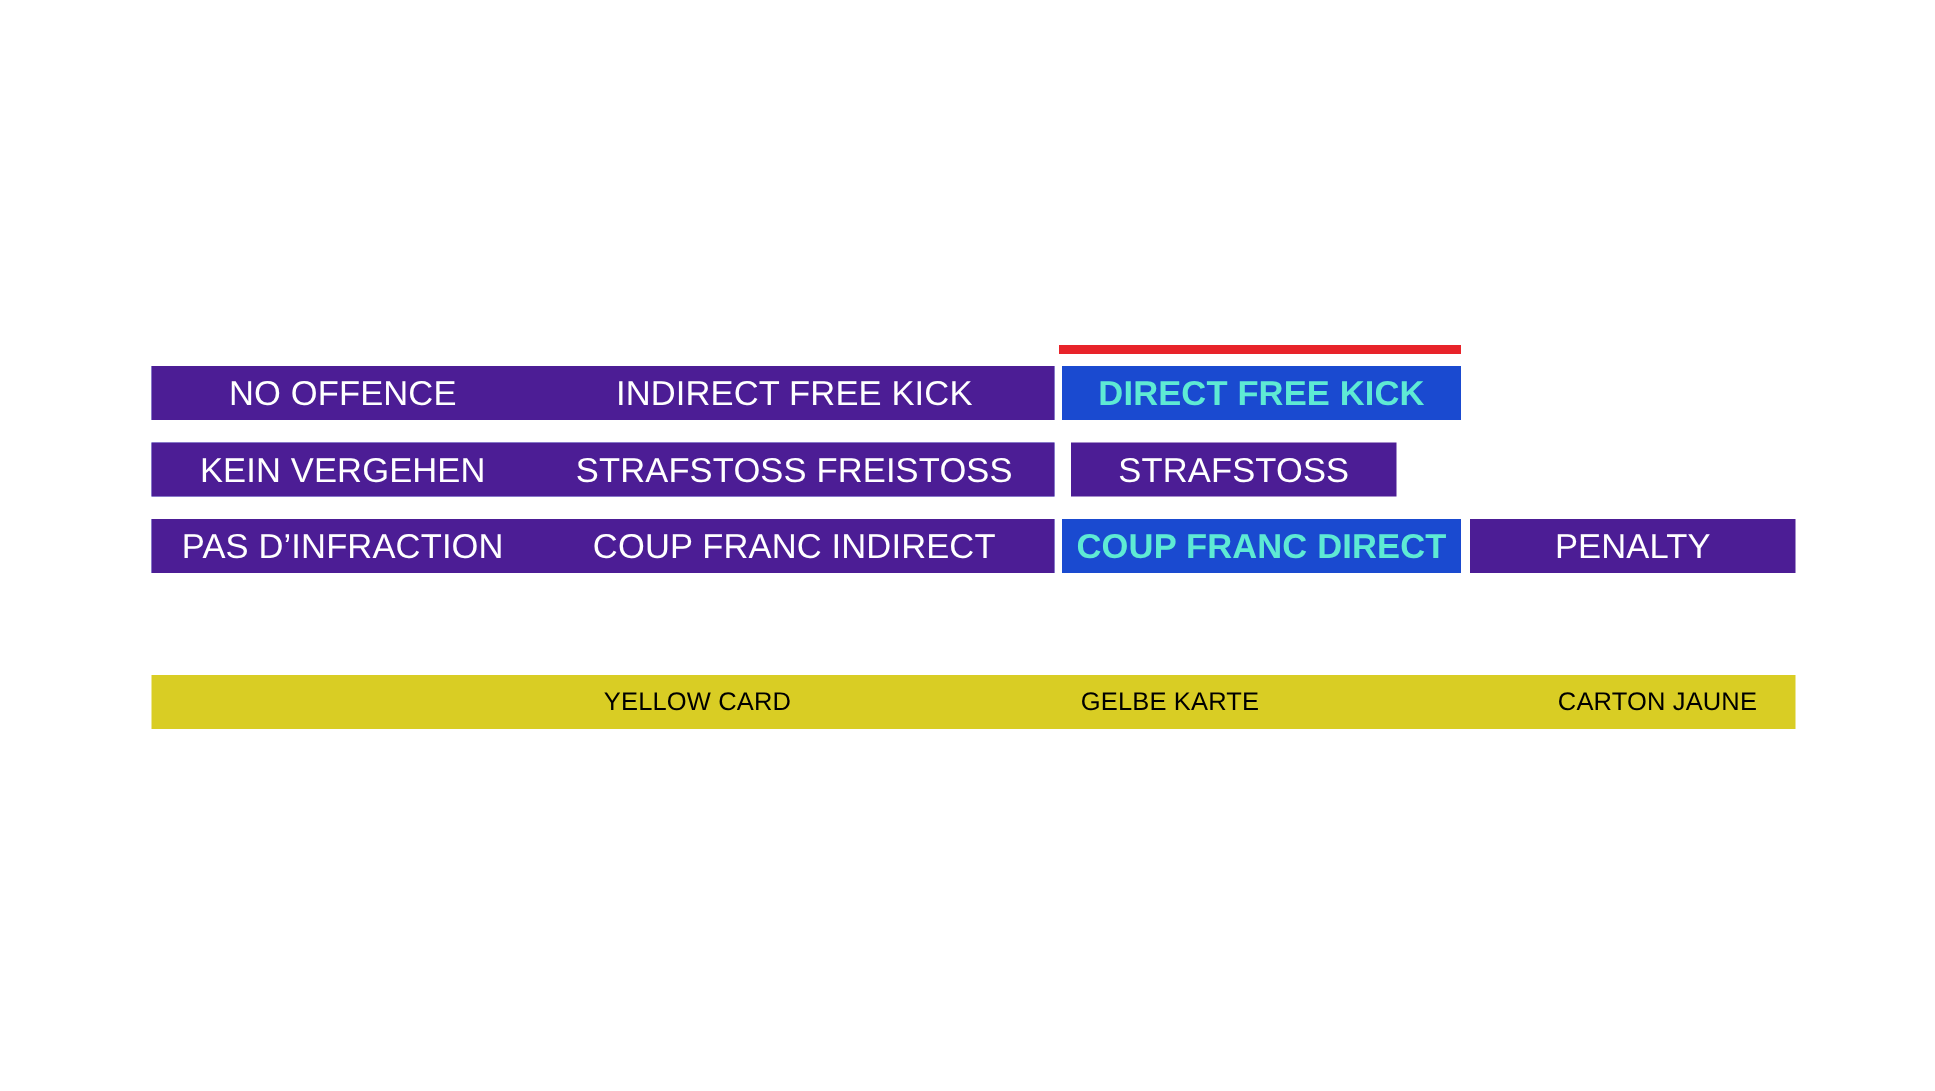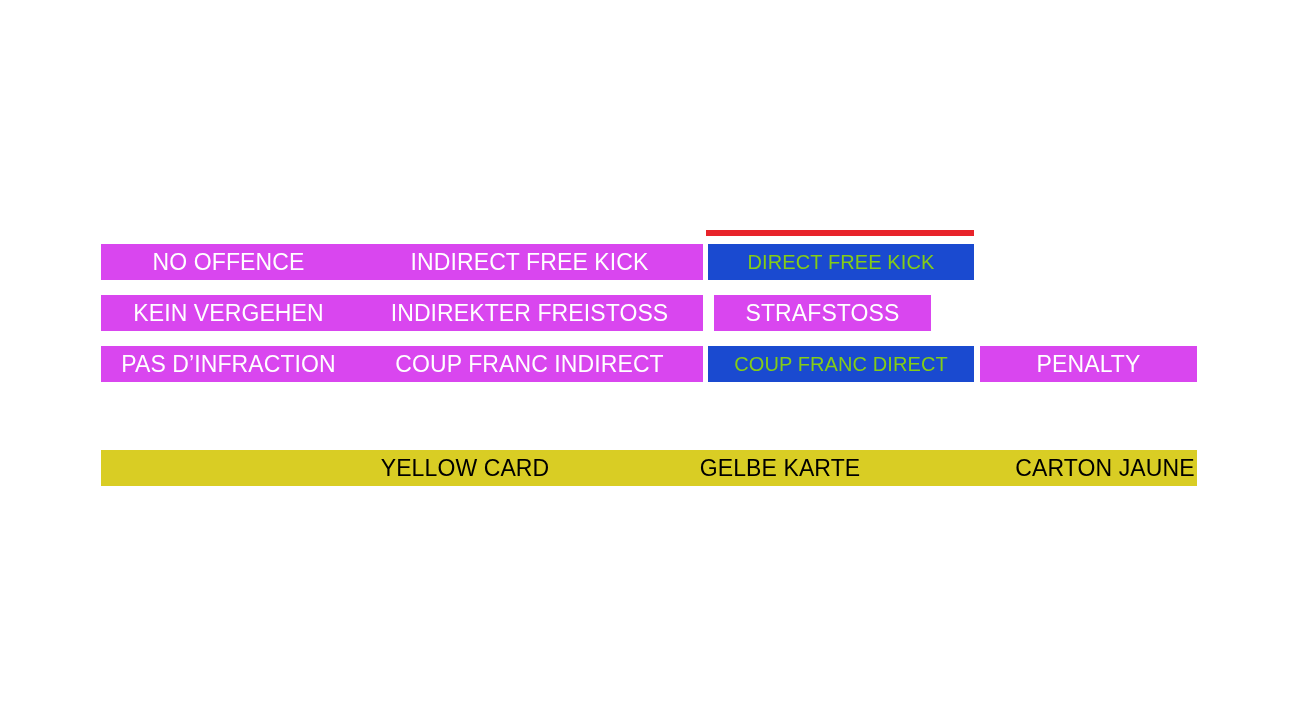--- a/index.html
+++ b/index.html
@@ -44,31 +44,31 @@
   .cell {
     display: flex;
     align-items: center;
     justify-content: center;
     box-sizing: border-box;
     white-space: nowrap;
     letter-spacing: 0.1px;
   }
 
   .cell-light {
-    background: #d946ef;
+    background: #4c1d95;
     color: #ffffff;
     font-size: 23px;
     font-weight: 400;
   }
 
   .cell-highlight {
     background: #1a4ad0;
-    color: #84cc16;
-    font-size: 20px;
-    font-weight: 400;
+    color: #5eead4;
+    font-size: 23px;
+    font-weight: 700;
   }
 
   .group-left {
     width: 602px;
     display: flex;
     background: #88aafa;
   }
   .group-left .cell { flex: 0 0 auto; }
 
   .col-none { width: 255px; }
@@ -101,21 +101,21 @@
     color: #000000;
   }
 
   .yellow-label {
     position: absolute;
     top: 0;
     height: 36px;
     display: flex;
     align-items: center;
     justify-content: center;
-    font-size: 23px;
+    font-size: 17px;
     font-weight: 400;
     white-space: nowrap;
     letter-spacing: 0.1px;
   }
 
   .yl-en { left: 164px;  width: 400px; }
   .yl-de { left: 479px;  width: 400px; }
   .yl-fr { left: 804px;  width: 400px; }
 </style>
 </head>
@@ -133,21 +133,21 @@
         <div class="cell cell-light col-indirect">INDIRECT FREE KICK</div>
       </div>
       <div class="gap-a"></div>
       <div class="cell cell-highlight col-direct">DIRECT FREE KICK</div>
       <div class="gap-b"></div>
     </div>
 
     <div class="matrix-row">
       <div class="group-left">
         <div class="cell cell-light col-none">KEIN VERGEHEN</div>
-        <div class="cell cell-light col-indirect">INDIREKTER FREISTOSS</div>
+        <div class="cell cell-light col-indirect">STRAFSTOSS FREISTOSS</div>
       </div>
       <div class="gap-a"></div>
       <div class="gap-b"></div>
       <div class="cell cell-light col-penalty">STRAFSTOSS</div>
     </div>
 
     <div class="matrix-row">
       <div class="group-left">
         <div class="cell cell-light col-none">PAS D’INFRACTION</div>
         <div class="cell cell-light col-indirect">COUP FRANC INDIRECT</div>

